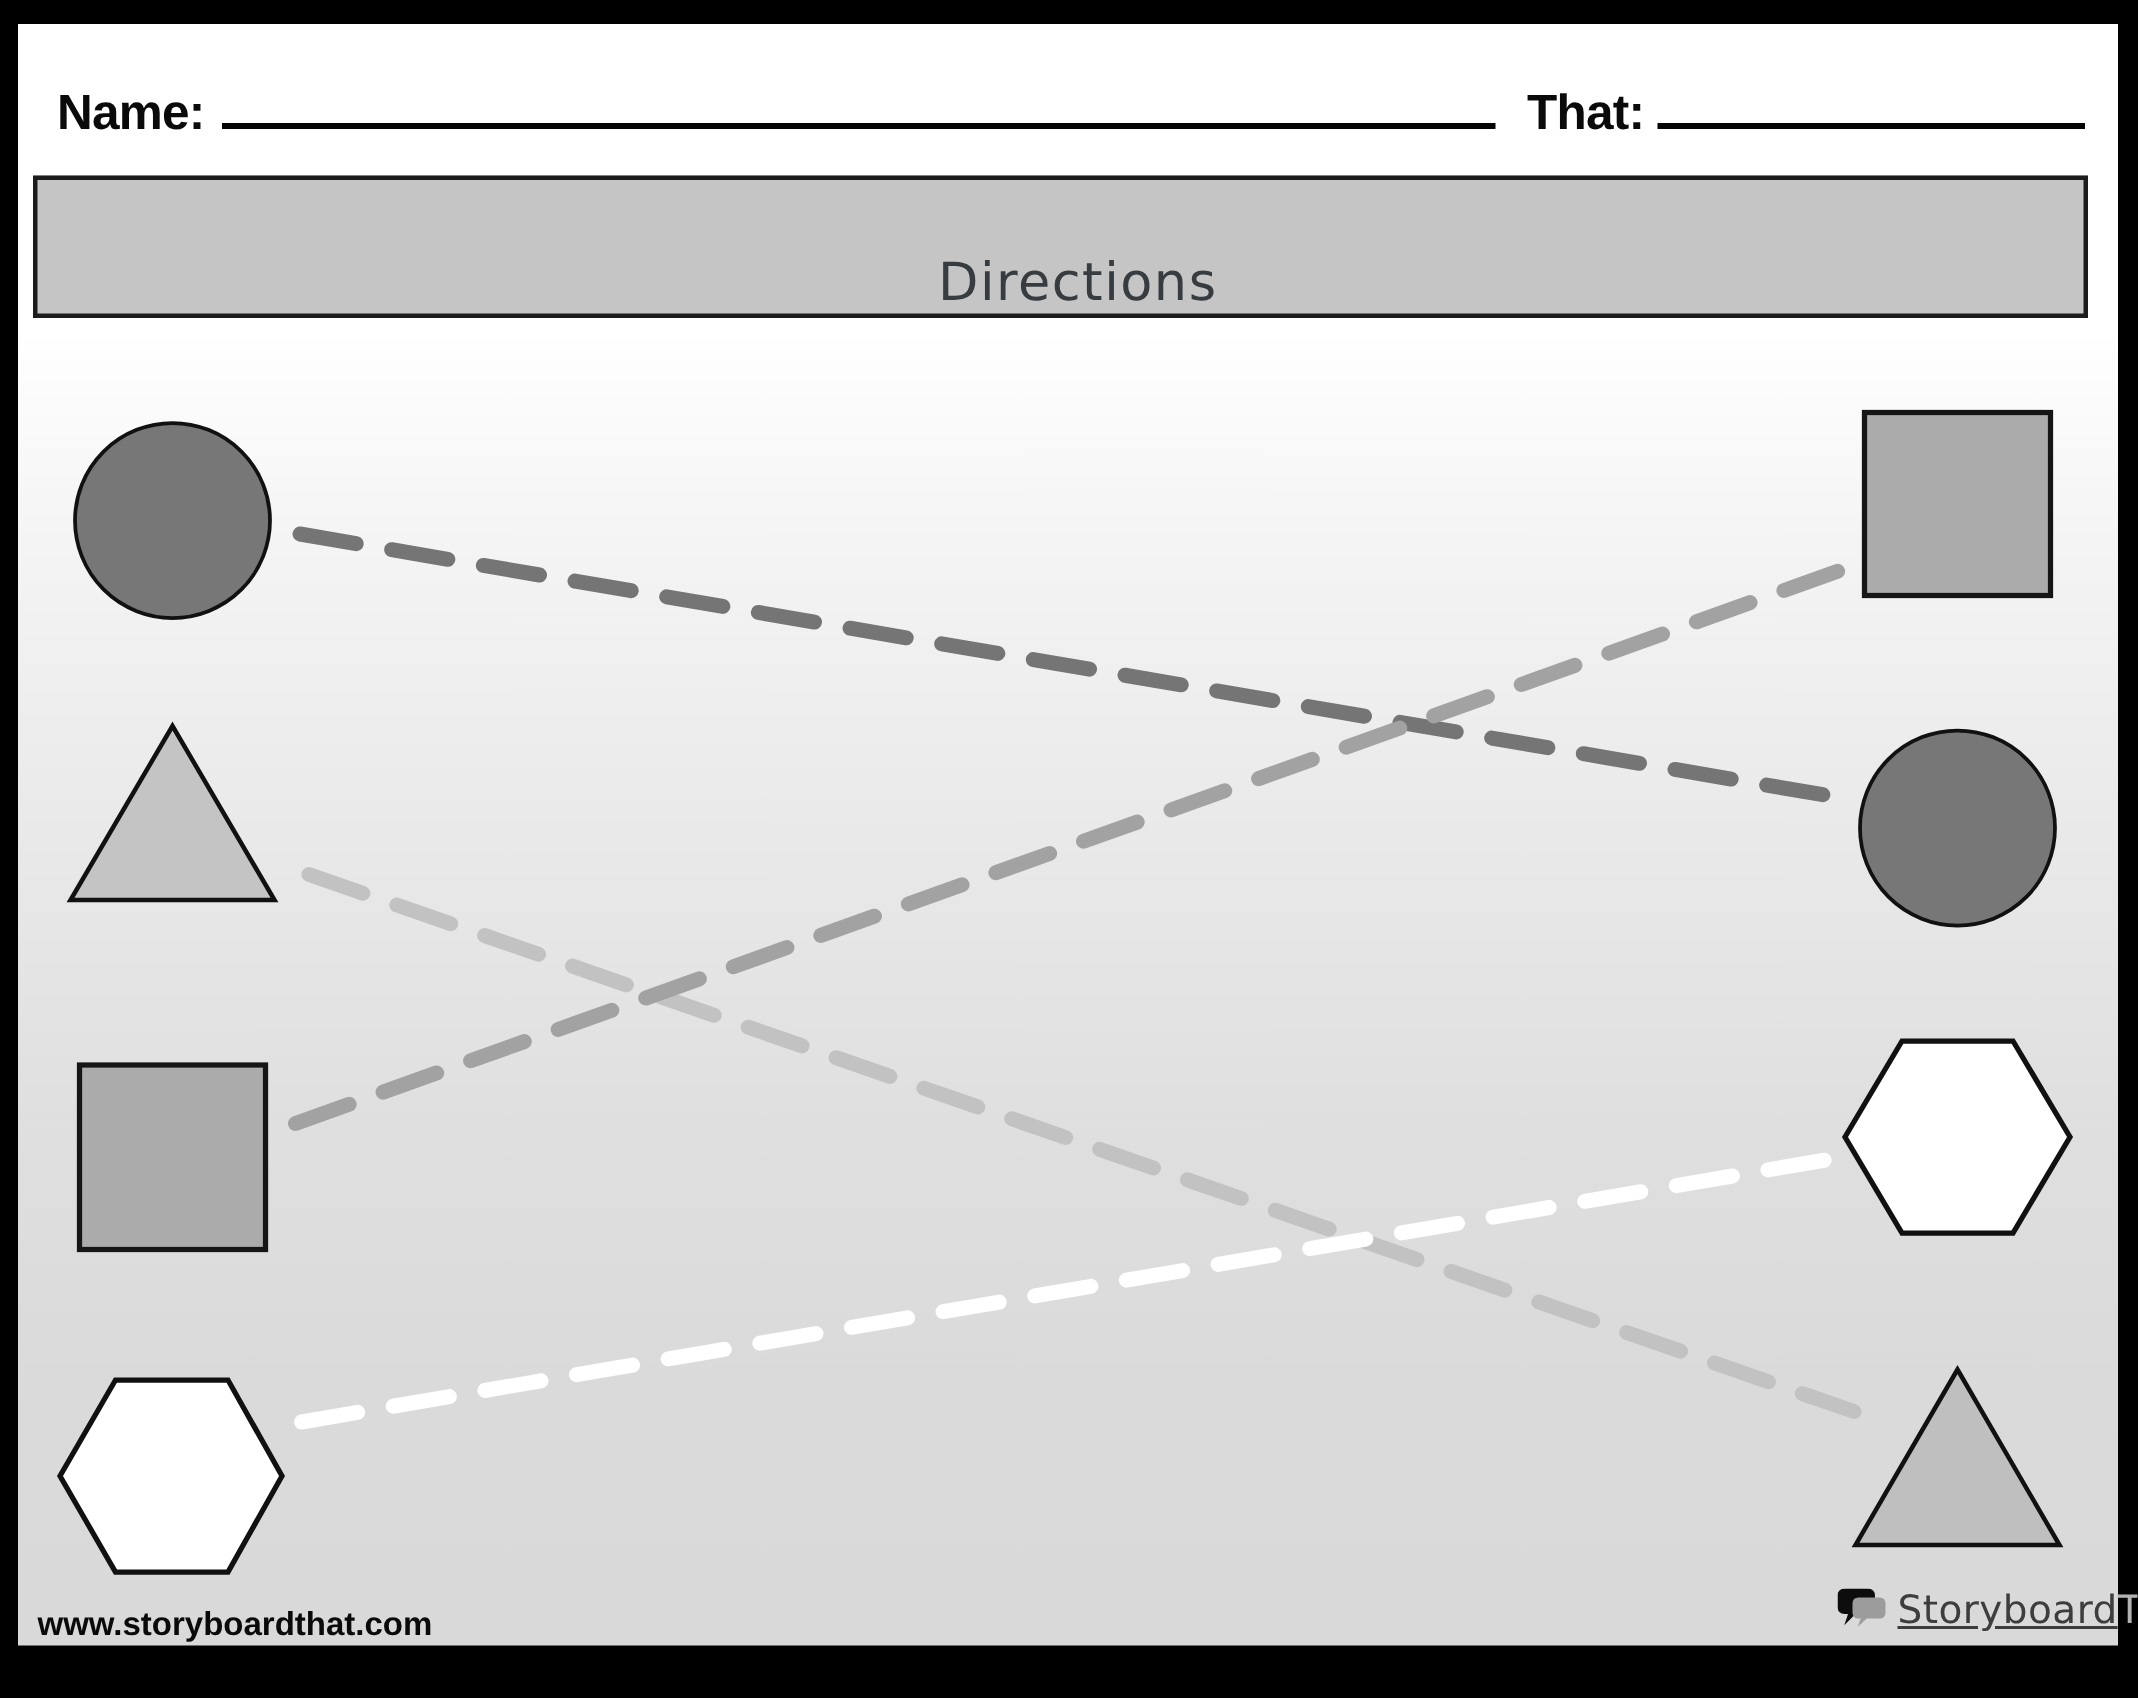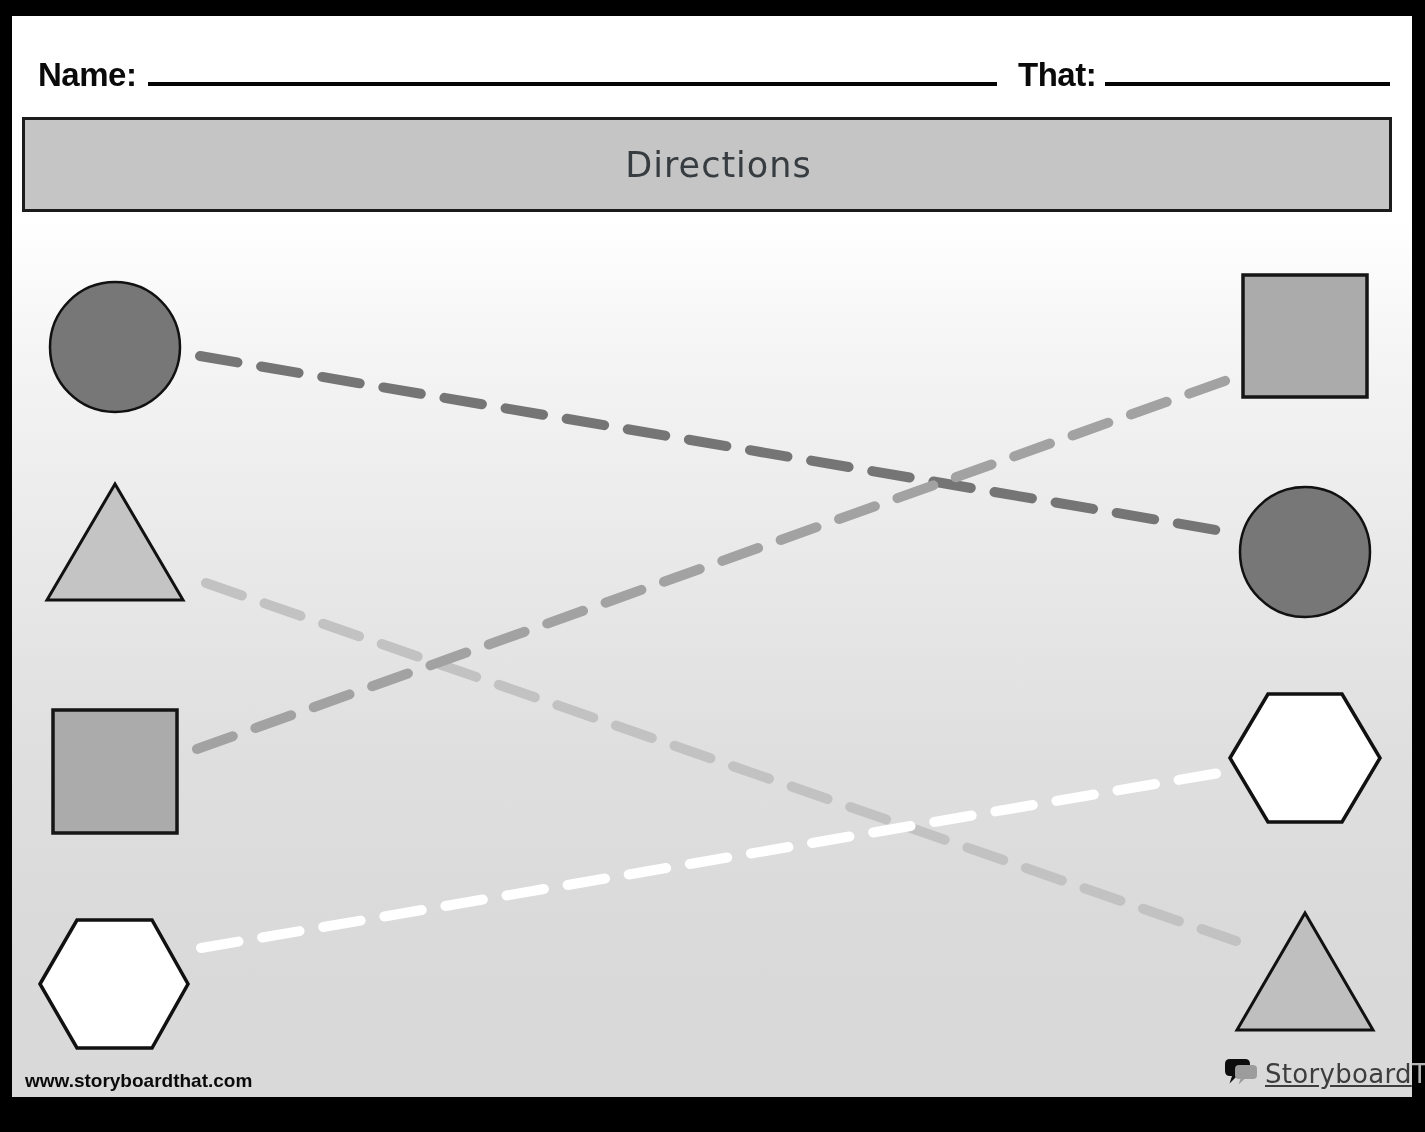--- a/index.html
+++ b/index.html
@@ -21,30 +21,30 @@
     letter-spacing:-0.5px;
   }
   .name-label{left:26px;top:42px;}
   .date-label{left:1006px;top:42px;}
   .write-line{position:absolute;top:66px;height:4px;background:#050505;}
   .name-line{left:136px;width:849px;}
   .date-line{left:1093px;width:285px;}
   .directions-bar{
     position:absolute;left:10px;top:101px;width:1370px;height:95px;
     background:#c5c5c5;border:3px solid #1c1c1c;box-sizing:border-box;
-    display:flex;align-items:center;justify-content:center;padding-left:23px;
+    display:flex;align-items:flex-end;justify-content:center;padding-left:23px;
   }
   .directions-title{
     font-family:"DejaVu Sans", sans-serif;
     font-size:35px;color:#373c40;font-weight:500;letter-spacing:1px;
   }
   .canvas{position:absolute;left:0;top:0;width:1425px;height:1132px;pointer-events:none;}
   .footer-url{
     position:absolute;left:13px;top:1054px;
-    font-weight:700;font-size:19px;color:#0a0a0a;letter-spacing:0px;
+    font-weight:700;font-size:22px;color:#0a0a0a;letter-spacing:0px;
   }
   .brand{
     position:absolute;left:1213px;top:1040px;height:36px;
     display:flex;align-items:center;gap:7px;
   }
   .brand-icon{width:33px;height:30px;flex:none;}
   .brand-text{
     font-family:"DejaVu Sans", sans-serif;
     font-size:26px;line-height:30px;font-weight:500;letter-spacing:0.3px;
     white-space:nowrap;

